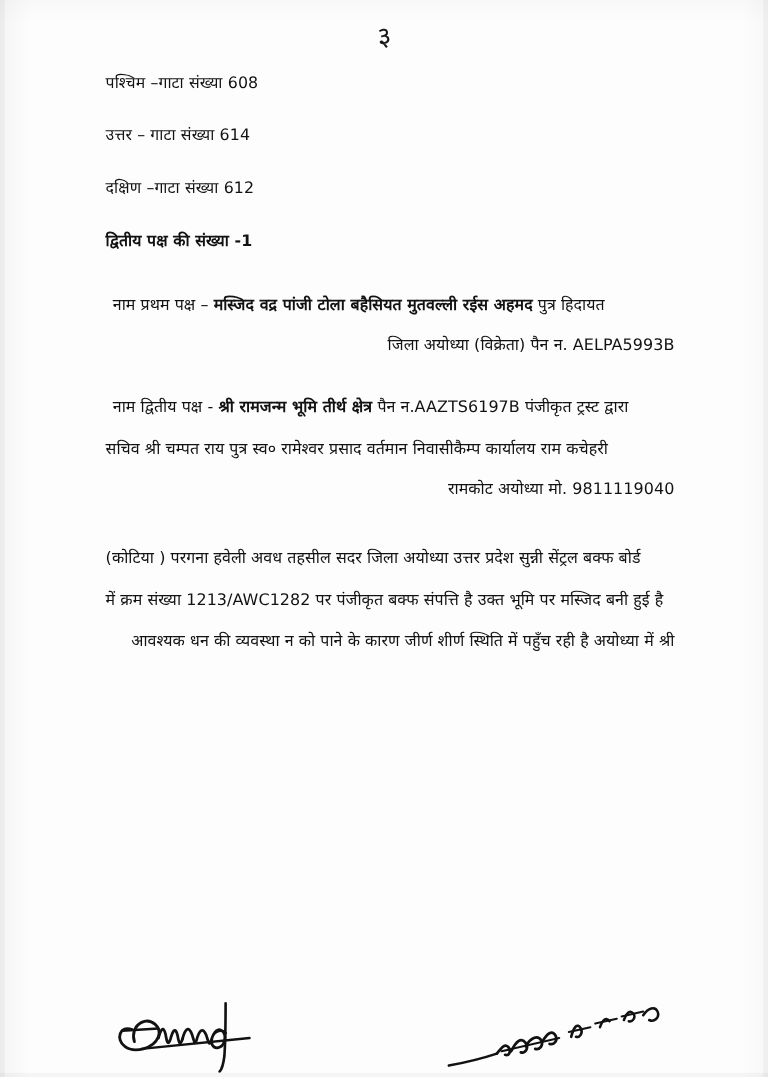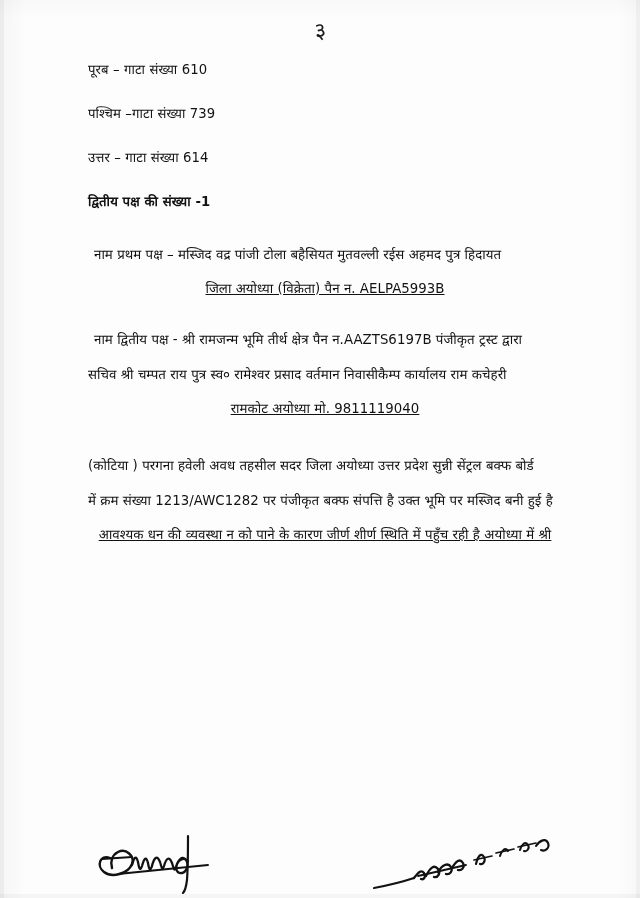--- a/index.html
+++ b/index.html
@@ -77,25 +77,24 @@
     text-align: justify;
     text-justify: inter-word;
     line-height: 2.58;
     font-size: 13.3px;
     letter-spacing: 0.05px;
   }
   .para .line.first {
     text-indent: 6px;
   }
   .para .line.last {
-    text-align: center;
-    text-decoration: underline;
+    text-align: right;
   }
   b, .bold {
-    font-weight: 400;
+    font-weight: 700;
   }
   .latin {
     font-family: "DejaVu Sans", sans-serif;
   }
 
   .para-gap-big { margin-bottom: 23px; }
 
   
   .signature {
     position: absolute;
@@ -114,35 +113,35 @@
   <svg id="edge-marks" width="640" height="898">
     <rect x="0" y="0" width="4" height="898" fill="#000" opacity="0.035"></rect>
     <rect x="636" y="0" width="4" height="898" fill="#000" opacity="0.03"></rect>
     <rect x="0" y="894" width="640" height="4" fill="#000" opacity="0.03"></rect>
   </svg>
 
   <div class="page-number">३</div>
 
   <div id="body-text">
 
-    <div class="line short-line">
-      <span>पूरब – गाटा संख्या</span>
-      <span class="latin">610</span>
-    </div>
 
     <div class="line short-line">
       <span>पश्चिम –गाटा संख्या</span>
-      <span class="latin">739</span>
+      <span class="latin">608</span>
     </div>
 
     <div class="line short-line">
       <span>उत्तर – गाटा संख्या</span>
       <span class="latin">614</span>
     </div>
 
+    <div class="line short-line">
+      <span>दक्षिण –गाटा संख्या</span>
+      <span class="latin">612</span>
+    </div>
 
 
     <div class="line short-line" style="margin-bottom:28px;font-weight:bold;">द्वितीय पक्ष की संख्या -1</div>
 
     <div class="para">
       <div class="line first"><span>नाम प्रथम पक्ष – </span><b>मस्जिद वद्र पांजी टोला बहैसियत मुतवल्ली रईस अहमद</b><span>  पुत्र  हिदायत</span></div>
       <div class="line last">जिला अयोध्या (विक्रेता) पैन न. AELPA5993B</div>
     </div>
 
     <div class="para para-gap-big">

